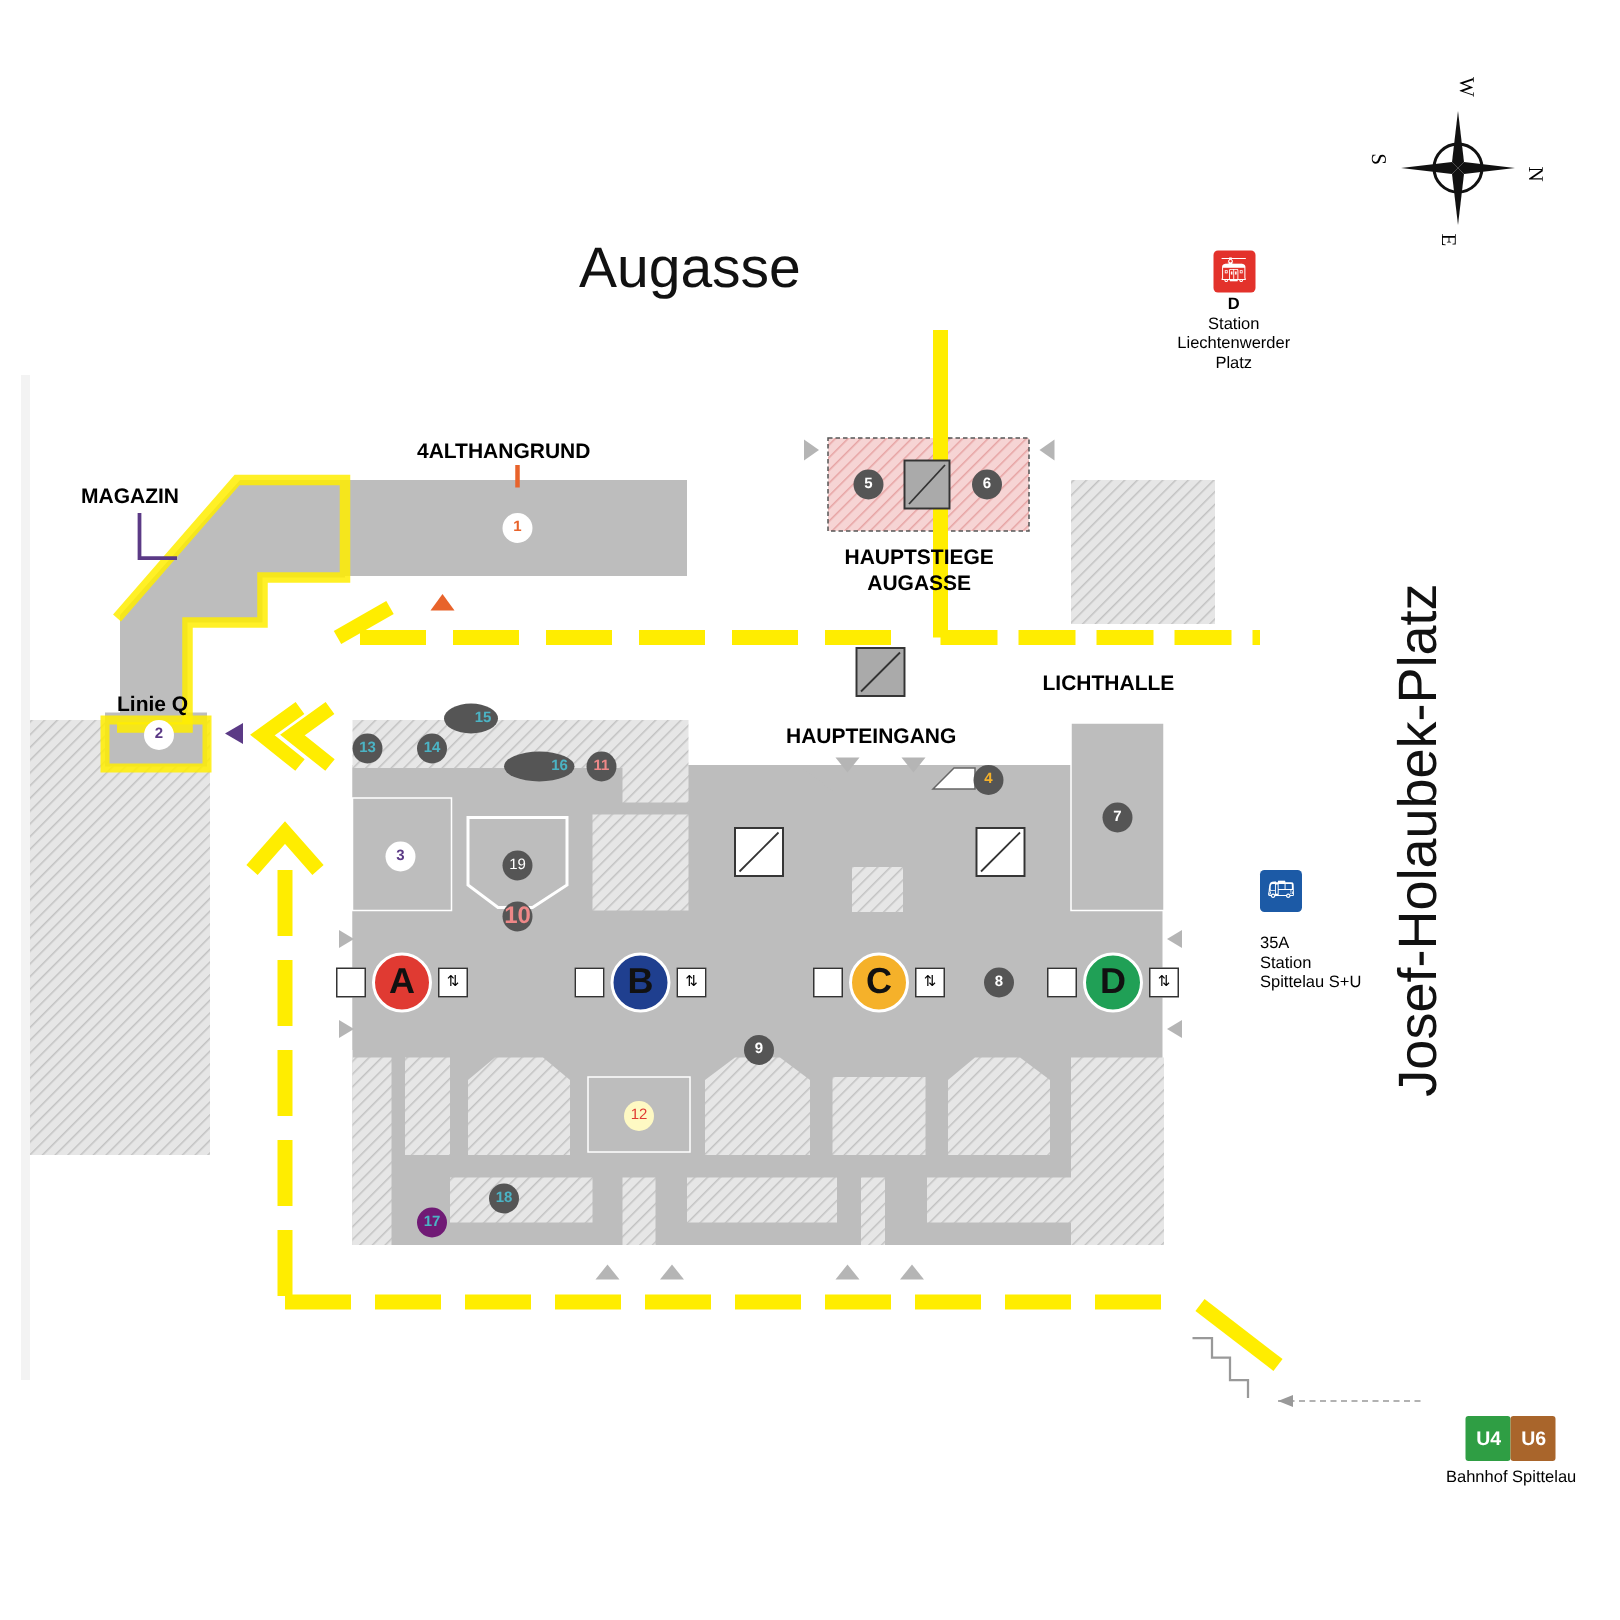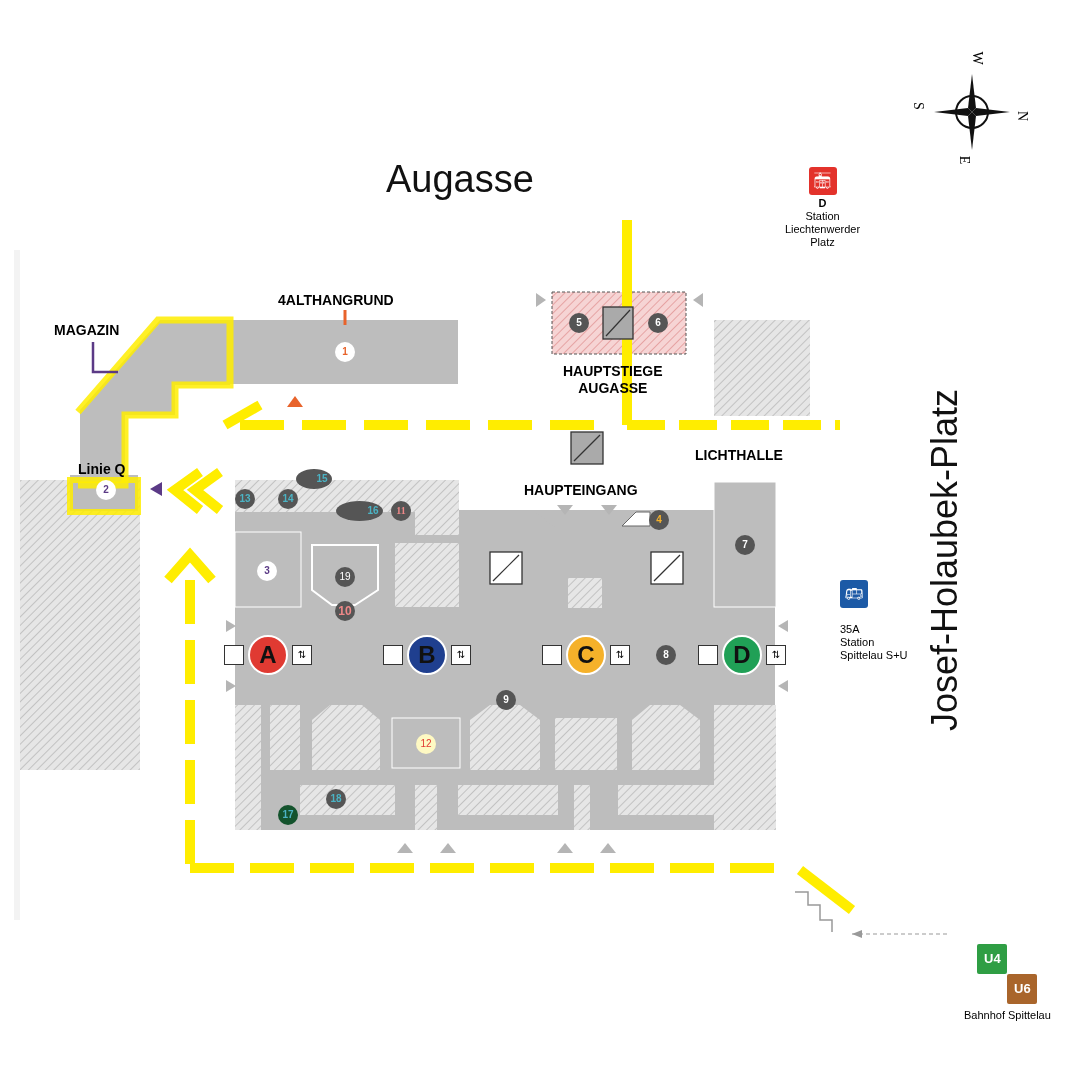--- a/index.html
+++ b/index.html
@@ -146,23 +146,23 @@
   <div>Liechtenwerder</div>
   <div>Platz</div>
 </div>
 <div style="position:absolute;left:840px;top:580px;font-size:11px;line-height:13px;">
   <div style="width:28px;height:28px;background:#1c5aa6;border-radius:3px;color:#fff;font-size:15px;line-height:28px;text-align:center;">🚌︎</div>
   <div style="font-weight:normal;margin-top:15px;">35A</div>
   <div>Station</div>
   <div>Spittelau S+U</div>
 </div>
 <div style="position:absolute;left:964px;top:944px;font-size:11px;text-align:center;">
-  <div style="display:flex;justify-content:center;margin-bottom:5px;">
+  <div style="display:flex;justify-content:center;margin-bottom:5px;align-items:center;">
     <div style="width:30px;height:30px;background:#2f9e44;color:#fff;font-weight:bold;font-size:13px;line-height:30px;border-radius:2px;">U4</div>
-    <div style="width:30px;height:30px;background:#a9652b;color:#fff;font-weight:bold;font-size:13px;line-height:30px;border-radius:2px;margin-top:30px;">U6</div>
+    <div style="width:30px;height:30px;background:#a9652b;color:#fff;font-weight:bold;font-size:13px;line-height:30px;border-radius:2px;">U6</div>
   </div>
   <div>Bahnhof Spittelau</div>
 </div>
 
 <div id="cores">
     <div style="position: absolute; left: 224px; top: 635px; width: 90px; height: 40px;">
       <div style="position:absolute;left:0;top:10px;width:18px;height:18px;border:1.5px solid #333;background:#fff;"></div>
   <div style="position:absolute;left:24px;top:0;width:40px;height:40px;border-radius:50%;background:#e03a32;border:2px solid #fff;box-sizing:border-box;color:#111;font-weight:bold;font-size:24px;line-height:36px;text-align:center;">A</div>
   <div style="position:absolute;left:68px;top:10px;width:18px;height:18px;border:1.5px solid #333;background:#fff;font-size:10px;line-height:18px;text-align:center;">⇅</div>
     </div>
@@ -186,23 +186,23 @@
 <div id="markers">
     <div style="position: absolute; left: 335px; top: 342px; width: 20px; height: 20px; border-radius: 50%; background: rgb(255, 255, 255); color: rgb(232, 99, 43); font-size: 10px; font-weight: bold; line-height: 20px; text-align: center;">1</div>
     <div style="position: absolute; left: 96px; top: 480px; width: 20px; height: 20px; border-radius: 50%; background: rgb(255, 255, 255); color: rgb(91, 58, 134); font-size: 10px; font-weight: bold; line-height: 20px; text-align: center;">2</div>
     <div style="position: absolute; left: 257px; top: 561px; width: 20px; height: 20px; border-radius: 50%; background: rgb(255, 255, 255); color: rgb(91, 58, 134); font-size: 10px; font-weight: bold; line-height: 20px; text-align: center;">3</div>
     <div style="position: absolute; left: 649px; top: 510px; width: 20px; height: 20px; border-radius: 50%; background: rgb(85, 85, 85); color: rgb(245, 177, 42); font-size: 10px; font-weight: bold; line-height: 20px; text-align: center;">4</div>
     <div style="position: absolute; left: 569px; top: 313px; width: 20px; height: 20px; border-radius: 50%; background: rgb(85, 85, 85); color: rgb(255, 255, 255); font-size: 10px; font-weight: bold; line-height: 20px; text-align: center;">5</div>
     <div style="position: absolute; left: 648px; top: 313px; width: 20px; height: 20px; border-radius: 50%; background: rgb(85, 85, 85); color: rgb(255, 255, 255); font-size: 10px; font-weight: bold; line-height: 20px; text-align: center;">6</div>
     <div style="position: absolute; left: 735px; top: 535px; width: 20px; height: 20px; border-radius: 50%; background: rgb(85, 85, 85); color: rgb(255, 255, 255); font-size: 10px; font-weight: bold; line-height: 20px; text-align: center;">7</div>
     <div style="position: absolute; left: 656px; top: 645px; width: 20px; height: 20px; border-radius: 50%; background: rgb(85, 85, 85); color: rgb(255, 255, 255); font-size: 10px; font-weight: bold; line-height: 20px; text-align: center;">8</div>
     <div style="position: absolute; left: 496px; top: 690px; width: 20px; height: 20px; border-radius: 50%; background: rgb(85, 85, 85); color: rgb(255, 255, 255); font-size: 10px; font-weight: bold; line-height: 20px; text-align: center;">9</div>
-    <div style="position: absolute; left: 335px; top: 601px; width: 20px; height: 20px; border-radius: 50%; background: rgb(85, 85, 85); color: rgb(238, 136, 136); font-size: 12px; font-weight: bold; line-height: 20px; text-align: center;">10</div>
-    <div style="position: absolute; left: 391px; top: 501px; width: 20px; height: 20px; border-radius: 50%; background: rgb(85, 85, 85); color: rgb(238, 136, 136); font-size: 10px; font-weight: bold; line-height: 20px; text-align: center; font-family: Liberation Serif, serif;">11</div>
+    <div style="position: absolute; left: 335px; top: 601px; width: 20px; height: 20px; border-radius: 50%; background: rgb(85, 85, 85); color: rgb(238, 136, 136); font-size: 16px; font-weight: bold; line-height: 20px; text-align: center;">10</div>
+    <div style="position: absolute; left: 391px; top: 501px; width: 20px; height: 20px; border-radius: 50%; background: rgb(85, 85, 85); color: rgb(238, 136, 136); font-size: 10px; font-weight: bold; line-height: 20px; text-align: center;">11</div>
     <div style="position: absolute; left: 416px; top: 734px; width: 20px; height: 20px; border-radius: 50%; background: #fef9c3; color: rgb(224, 58, 50); font-size: 10px; font-weight: normal; line-height: 20px; text-align: center;">12</div>
     <div style="position: absolute; left: 235px; top: 489px; width: 20px; height: 20px; border-radius: 50%; background: rgb(85, 85, 85); color: rgb(75, 179, 196); font-size: 10px; font-weight: bold; line-height: 20px; text-align: center;">13</div>
     <div style="position: absolute; left: 278px; top: 489px; width: 20px; height: 20px; border-radius: 50%; background: rgb(85, 85, 85); color: rgb(75, 179, 196); font-size: 10px; font-weight: bold; line-height: 20px; text-align: center;">14</div>
     <div style="position: absolute; left: 296px; top: 469px; width: 20px; height: 20px; border-radius: 50%; background: rgb(85, 85, 85); color: rgb(75, 179, 196); font-size: 10px; font-weight: bold; line-height: 20px; text-align: center; padding-left: 16px;">15</div>
     <div style="position: absolute; left: 336px; top: 501px; width: 20px; height: 20px; border-radius: 50%; background: rgb(85, 85, 85); color: rgb(75, 179, 196); font-size: 10px; font-weight: bold; line-height: 20px; text-align: center; padding-left: 27px;">16</div>
-    <div style="position: absolute; left: 278px; top: 805px; width: 20px; height: 20px; border-radius: 50%; background: #14532d; color: rgb(75, 179, 196); font-size: 10px; font-weight: bold; line-height: 20px; text-align: center;">17</div>
+    <div style="position: absolute; left: 278px; top: 805px; width: 20px; height: 20px; border-radius: 50%; background: #701a75; color: rgb(75, 179, 196); font-size: 10px; font-weight: bold; line-height: 20px; text-align: center;">17</div>
     <div style="position: absolute; left: 326px; top: 789px; width: 20px; height: 20px; border-radius: 50%; background: rgb(85, 85, 85); color: rgb(75, 179, 196); font-size: 10px; font-weight: bold; line-height: 20px; text-align: center;">18</div>
     <div style="position: absolute; left: 335px; top: 567px; width: 20px; height: 20px; border-radius: 50%; background: rgb(85, 85, 85); color: rgb(255, 255, 255); font-size: 10px; font-weight: normal; line-height: 20px; text-align: center;">19</div>
   </div>
 
 </body></html>

